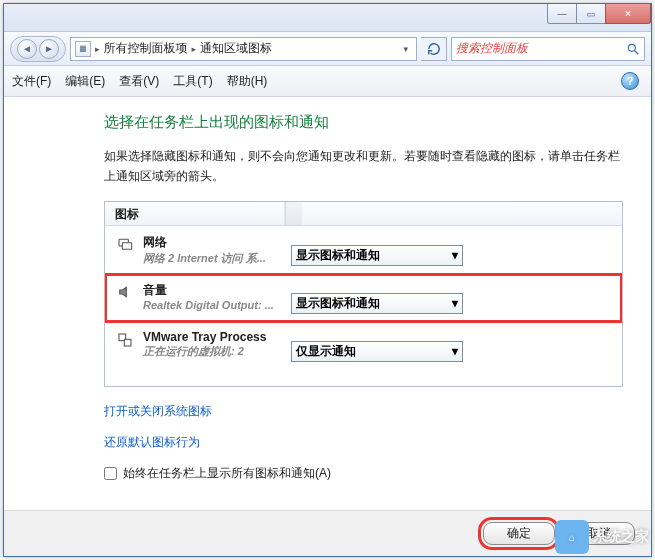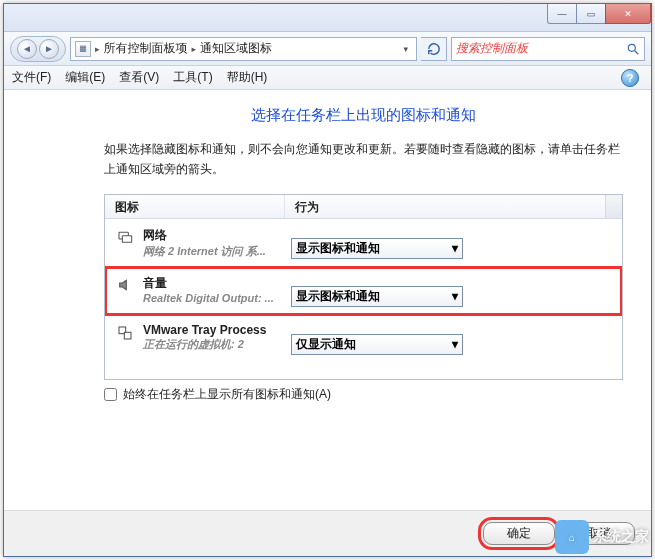--- a/index.html
+++ b/index.html
@@ -17,25 +17,25 @@
 .navbtns { width:56px; height:26px; border:1px solid #aab8ce; border-radius: 14px; background: linear-gradient(#eef3fa,#d8e1ef); display:flex; align-items:center; justify-content:center; gap:2px; }
 .navcircle { width:20px; height:20px; border-radius:50%; background: radial-gradient(circle at 30% 30%, #fff, #cfd9ea); border:1px solid #9baabf; display:flex; align-items:center; justify-content:center; font-size:10px; color:#5a6b87;}
 .address { flex:1; height:24px; border:1px solid #9bb1cf; background:#fff; display:flex; align-items:center; font-size:12px; color:#222; padding:0 4px; }
 .address .crumb { display:flex; align-items:center; gap:3px; }
 .address .sep { color:#555; font-size:9px; padding:0 4px; }
 .addr-ic { width:16px; height:16px; border:1px solid #a5b2c4; background:linear-gradient(#fff,#e6ecf5); display:flex; align-items:center; justify-content:center; font-size:8px; color:#48627e; }
 .refresh { width:26px; height:24px; border:1px solid #9bb1cf; border-left:none; background:#eef3fa; display:flex; align-items:center; justify-content:center; font-size:11px; color:#3860a0; }
 .search { width:194px; height:24px; border:1px solid #9bb1cf; background:#fff; display:flex; align-items:center; padding:0 4px; font-size:12px; color:#ef4444; font-style:italic; }
 .search svg { margin-left:auto; }
 
-.menubar { height:24px; background: linear-gradient(#f8f9fb,#edf0f6); border-bottom:1px solid #ced7e5; display:flex; align-items:center; padding:0 8px; gap:14px; font-size:12px; color:#222;}
+.menubar { height:31px; background: linear-gradient(#f8f9fb,#edf0f6); border-bottom:1px solid #ced7e5; display:flex; align-items:center; padding:0 8px; gap:14px; font-size:12px; color:#222;}
 .help { margin-left:auto; width:18px; height:18px; border-radius:50%; background:radial-gradient(circle at 35% 30%,#bfe3ff,#3b8fd4); border:1px solid #2a6fad; color:#fff; font-weight:bold; font-size:11px; display:flex; align-items:center; justify-content:center; margin-right:4px;}
 
 .content { padding: 16px 28px 0 100px; }
-.heading { font-size:15px; color:#1d4ed8; margin-bottom:14px;text-align:center; }
+.heading { font-size:15px; color:#15803d; margin-bottom:14px; }
 .desc { font-size:12px; color:#222; line-height:1.7; margin-bottom:14px; }
 
 .listbox { border:1px solid #b7c0ce; height:186px; background:#fff; overflow:hidden;font-weight:bold; }
 .listhead { height:24px; display:flex; border-bottom:1px solid #d5dbe5; background:linear-gradient(#fcfdfe,#f0f3f8);}
 .listhead .col { font-size:12px; color:#222; padding:4px 10px; }
 .col1 { width:180px; border-right:1px solid #e0e4eb;}
 .scrolltrack { width:17px; background:linear-gradient(#f2f4f8,#e4e8ef); border-left:1px solid #d5dbe5;}
 .listbody { position:relative; }
 .row { display:flex; align-items:flex-start; padding:8px 10px; }
 .row .ic { width:20px; height:20px; margin-right:8px; display:flex; align-items:center; justify-content:center; flex-shrink:0;}
@@ -105,21 +105,20 @@
     <div class="help">?</div>
   </div>
 
   <div class="content">
     <div class="heading">选择在任务栏上出现的图标和通知</div>
     <div class="desc">如果选择隐藏图标和通知，则不会向您通知更改和更新。若要随时查看隐藏的图标，请单击任务栏上通知区域旁的箭头。</div>
 
     <div class="listbox">
       <div class="listhead">
         <div class="col col1">图标</div>
-        <div class="col" style="flex:1">行为</div>
         <div class="scrolltrack"></div>
       </div>
       <div class="listbody">
         <div class="row">
           <div class="ic">
             <svg width="16" height="16" viewBox="0 0 24 24" fill="none" stroke="#555" stroke-width="1.6">
                 <rect x="3" y="5" width="14" height="10" rx="1"></rect>
                 <rect x="8" y="10" width="14" height="10" rx="1" fill="#fff"></rect>
               </svg>
           </div>
@@ -159,20 +158,24 @@
             <div class="sub">正在运行的虚拟机: 2</div>
           </div>
           <div class="sel">
               <span>仅显示通知</span>
               <span>▾</span>
             </div>
         </div>
       </div>
     </div>
 
+    <div class="links">
+      <a href="#">打开或关闭系统图标</a>
+      <a href="#">还原默认图标行为</a>
+    </div>
 
     <label class="check">
       <input type="checkbox" style="">
       <span>始终在任务栏上显示所有图标和通知(A)</span>
     </label>
   </div>
 
   <div class="footer">
     <div class="btn primary-hl">确定</div>
     <div class="btn">取消</div>

